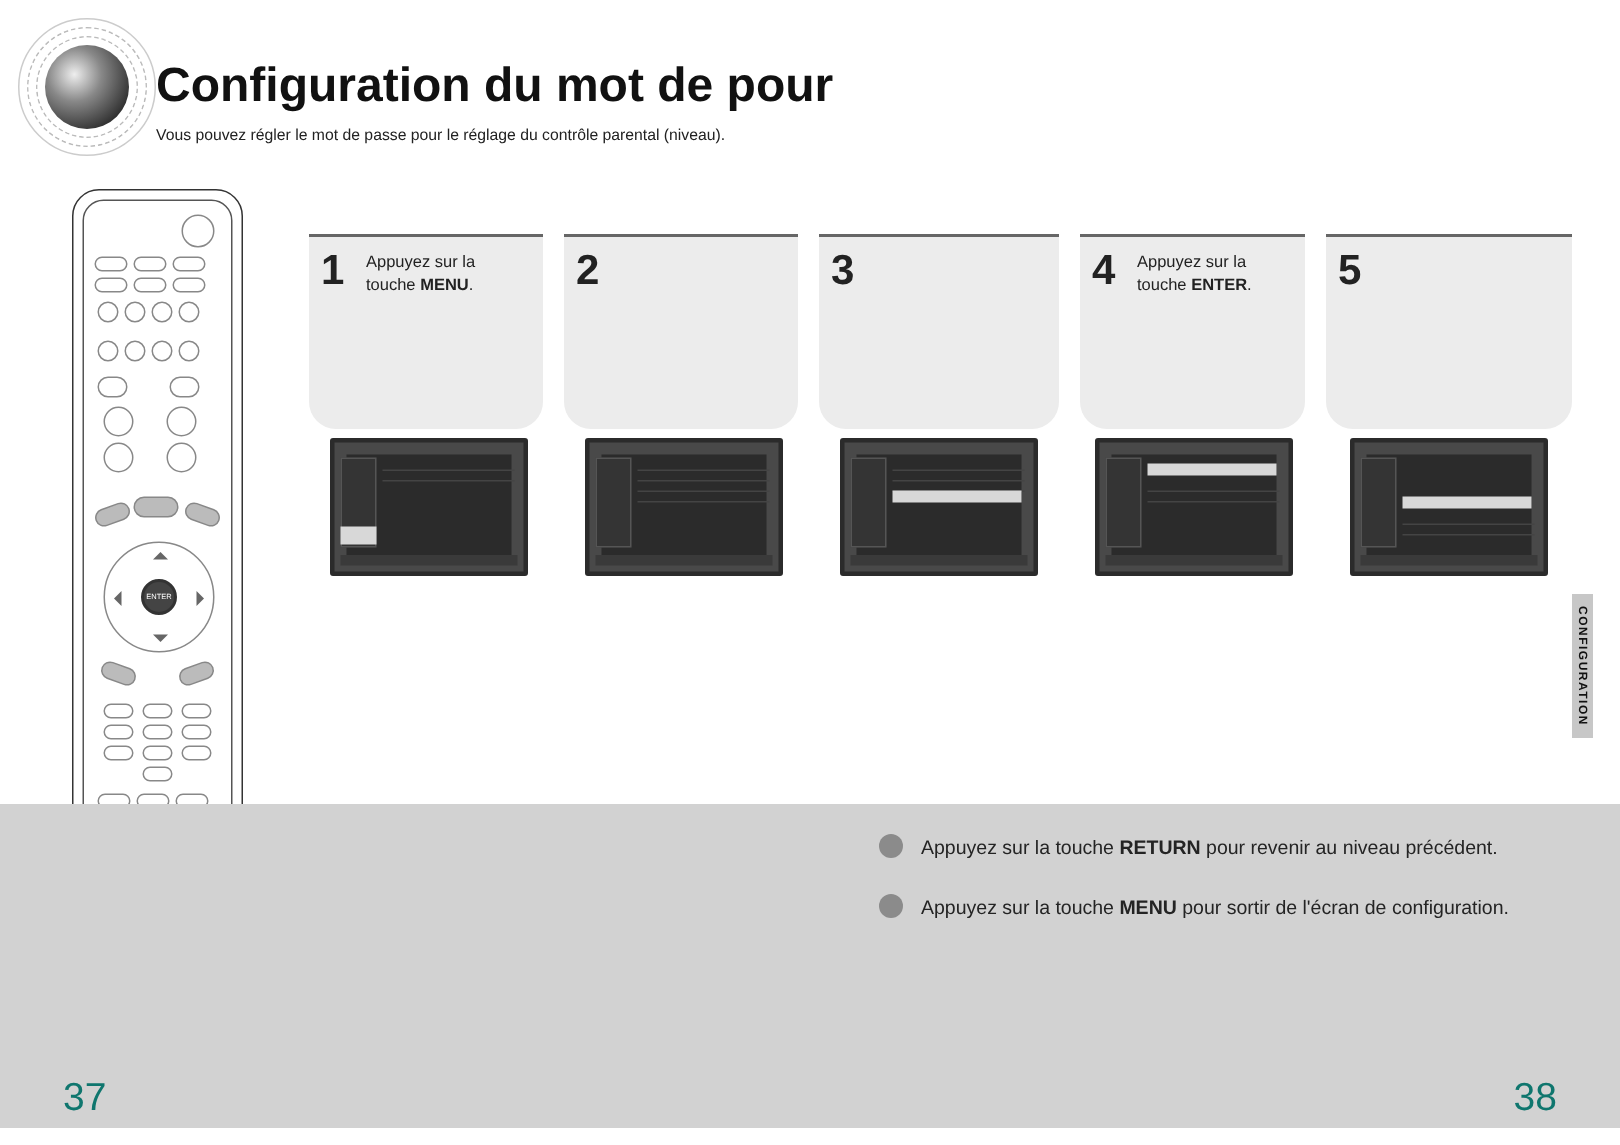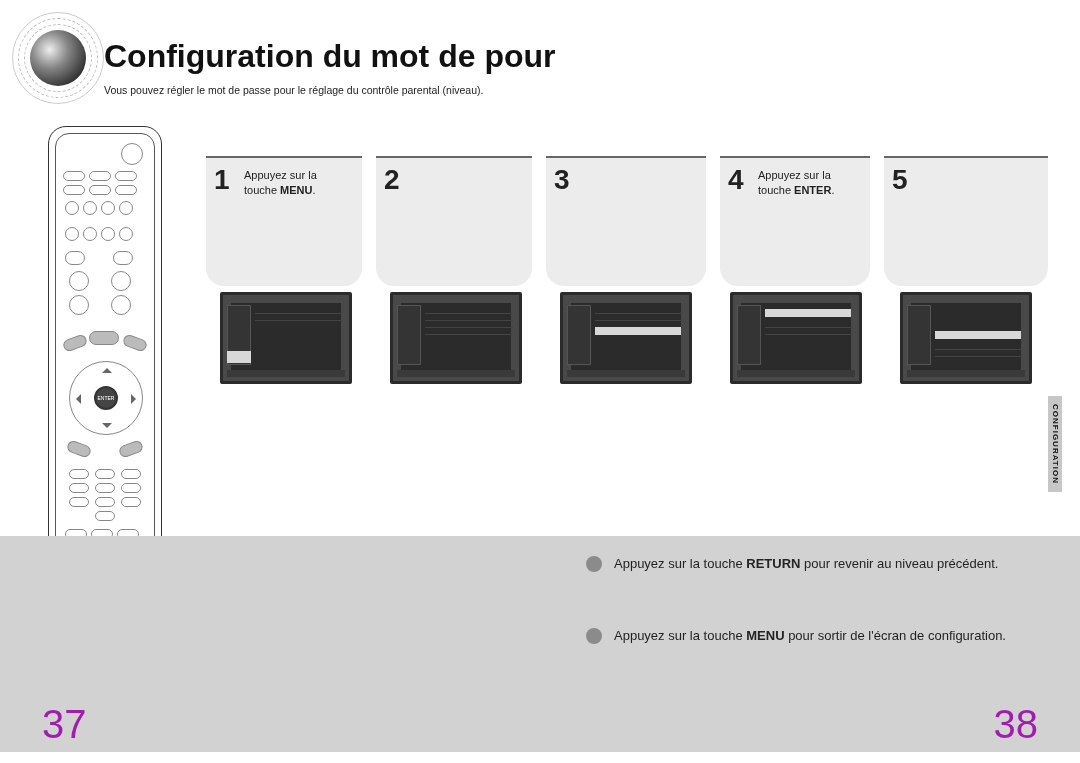--- a/index.html
+++ b/index.html
@@ -33,25 +33,25 @@
   .screen .crt{position:absolute;inset:8px;background:#2b2b2b}
   .screen .hl{position:absolute;background:#d8d8d8}
   .screen .sidebar{position:absolute;left:4px;top:10px;width:24px;bottom:16px;background:#343434;border:1px solid #555}
   .screen .list{position:absolute;left:32px;top:12px;right:6px}
   .screen .row{height:7px;border-bottom:1px solid #444}
   .screen .footer{position:absolute;left:4px;right:4px;bottom:4px;height:7px;background:#3a3a3a}
   .screen .side-sel{position:absolute;left:4px;top:10px;width:24px;height:12px;background:#d8d8d8}
   .side-tab{position:absolute;right:18px;top:396px;width:14px;height:96px;background:#c7c7c7;display:flex;align-items:center;justify-content:center}
   .side-tab span{writing-mode:vertical-rl;font-size:8px;font-weight:bold;letter-spacing:1px;transform:rotate(0deg);color:#111}
   .bottom-band{position:absolute;left:0;right:0;top:536px;height:216px;background:#d2d2d2}
-  .note{position:absolute;display:flex;gap:12px}
+  .note{position:absolute;display:flex;align-items:center;gap:12px}
   .note .circ{width:16px;height:16px;border-radius:50%;background:#8b8b8b}
   .note .ntext{font-size:13px;color:#242424}
   .note .ntext b{font-weight:bold}
-  .page-num{position:absolute;bottom:16px;font-size:40px;color:#a21caf}
+  .page-num{position:absolute;bottom:16px;font-size:26px;color:#0f766e}
 </style>
 </head>
 <body>
 
 <div class="speaker-deco">
   <div class="ring"></div>
     <div class="ring ring2"></div>
     <div class="ring ring3"></div>
     <div class="cone"></div>
 </div>
@@ -202,19 +202,19 @@
 <div class="side-tab">
   <span>CONFIGURATION</span>
 </div>
 
 <div class="bottom-band"></div>
 
 <div class="note" style="left:586px;top:556px">
   <div class="circ"></div>
   <div class="ntext">Appuyez sur la touche <b>RETURN</b> pour revenir au niveau précédent.</div>
 </div>
-<div class="note" style="left:586px;top:628px">
+<div class="note" style="left:586px;top:596px">
   <div class="circ"></div>
   <div class="ntext">Appuyez sur la touche <b>MENU</b> pour sortir de l'écran de configuration.</div>
 </div>
 
 <div class="page-num" style="left:42px">37</div>
 <div class="page-num" style="right:42px">38</div>
 
 </body></html>

